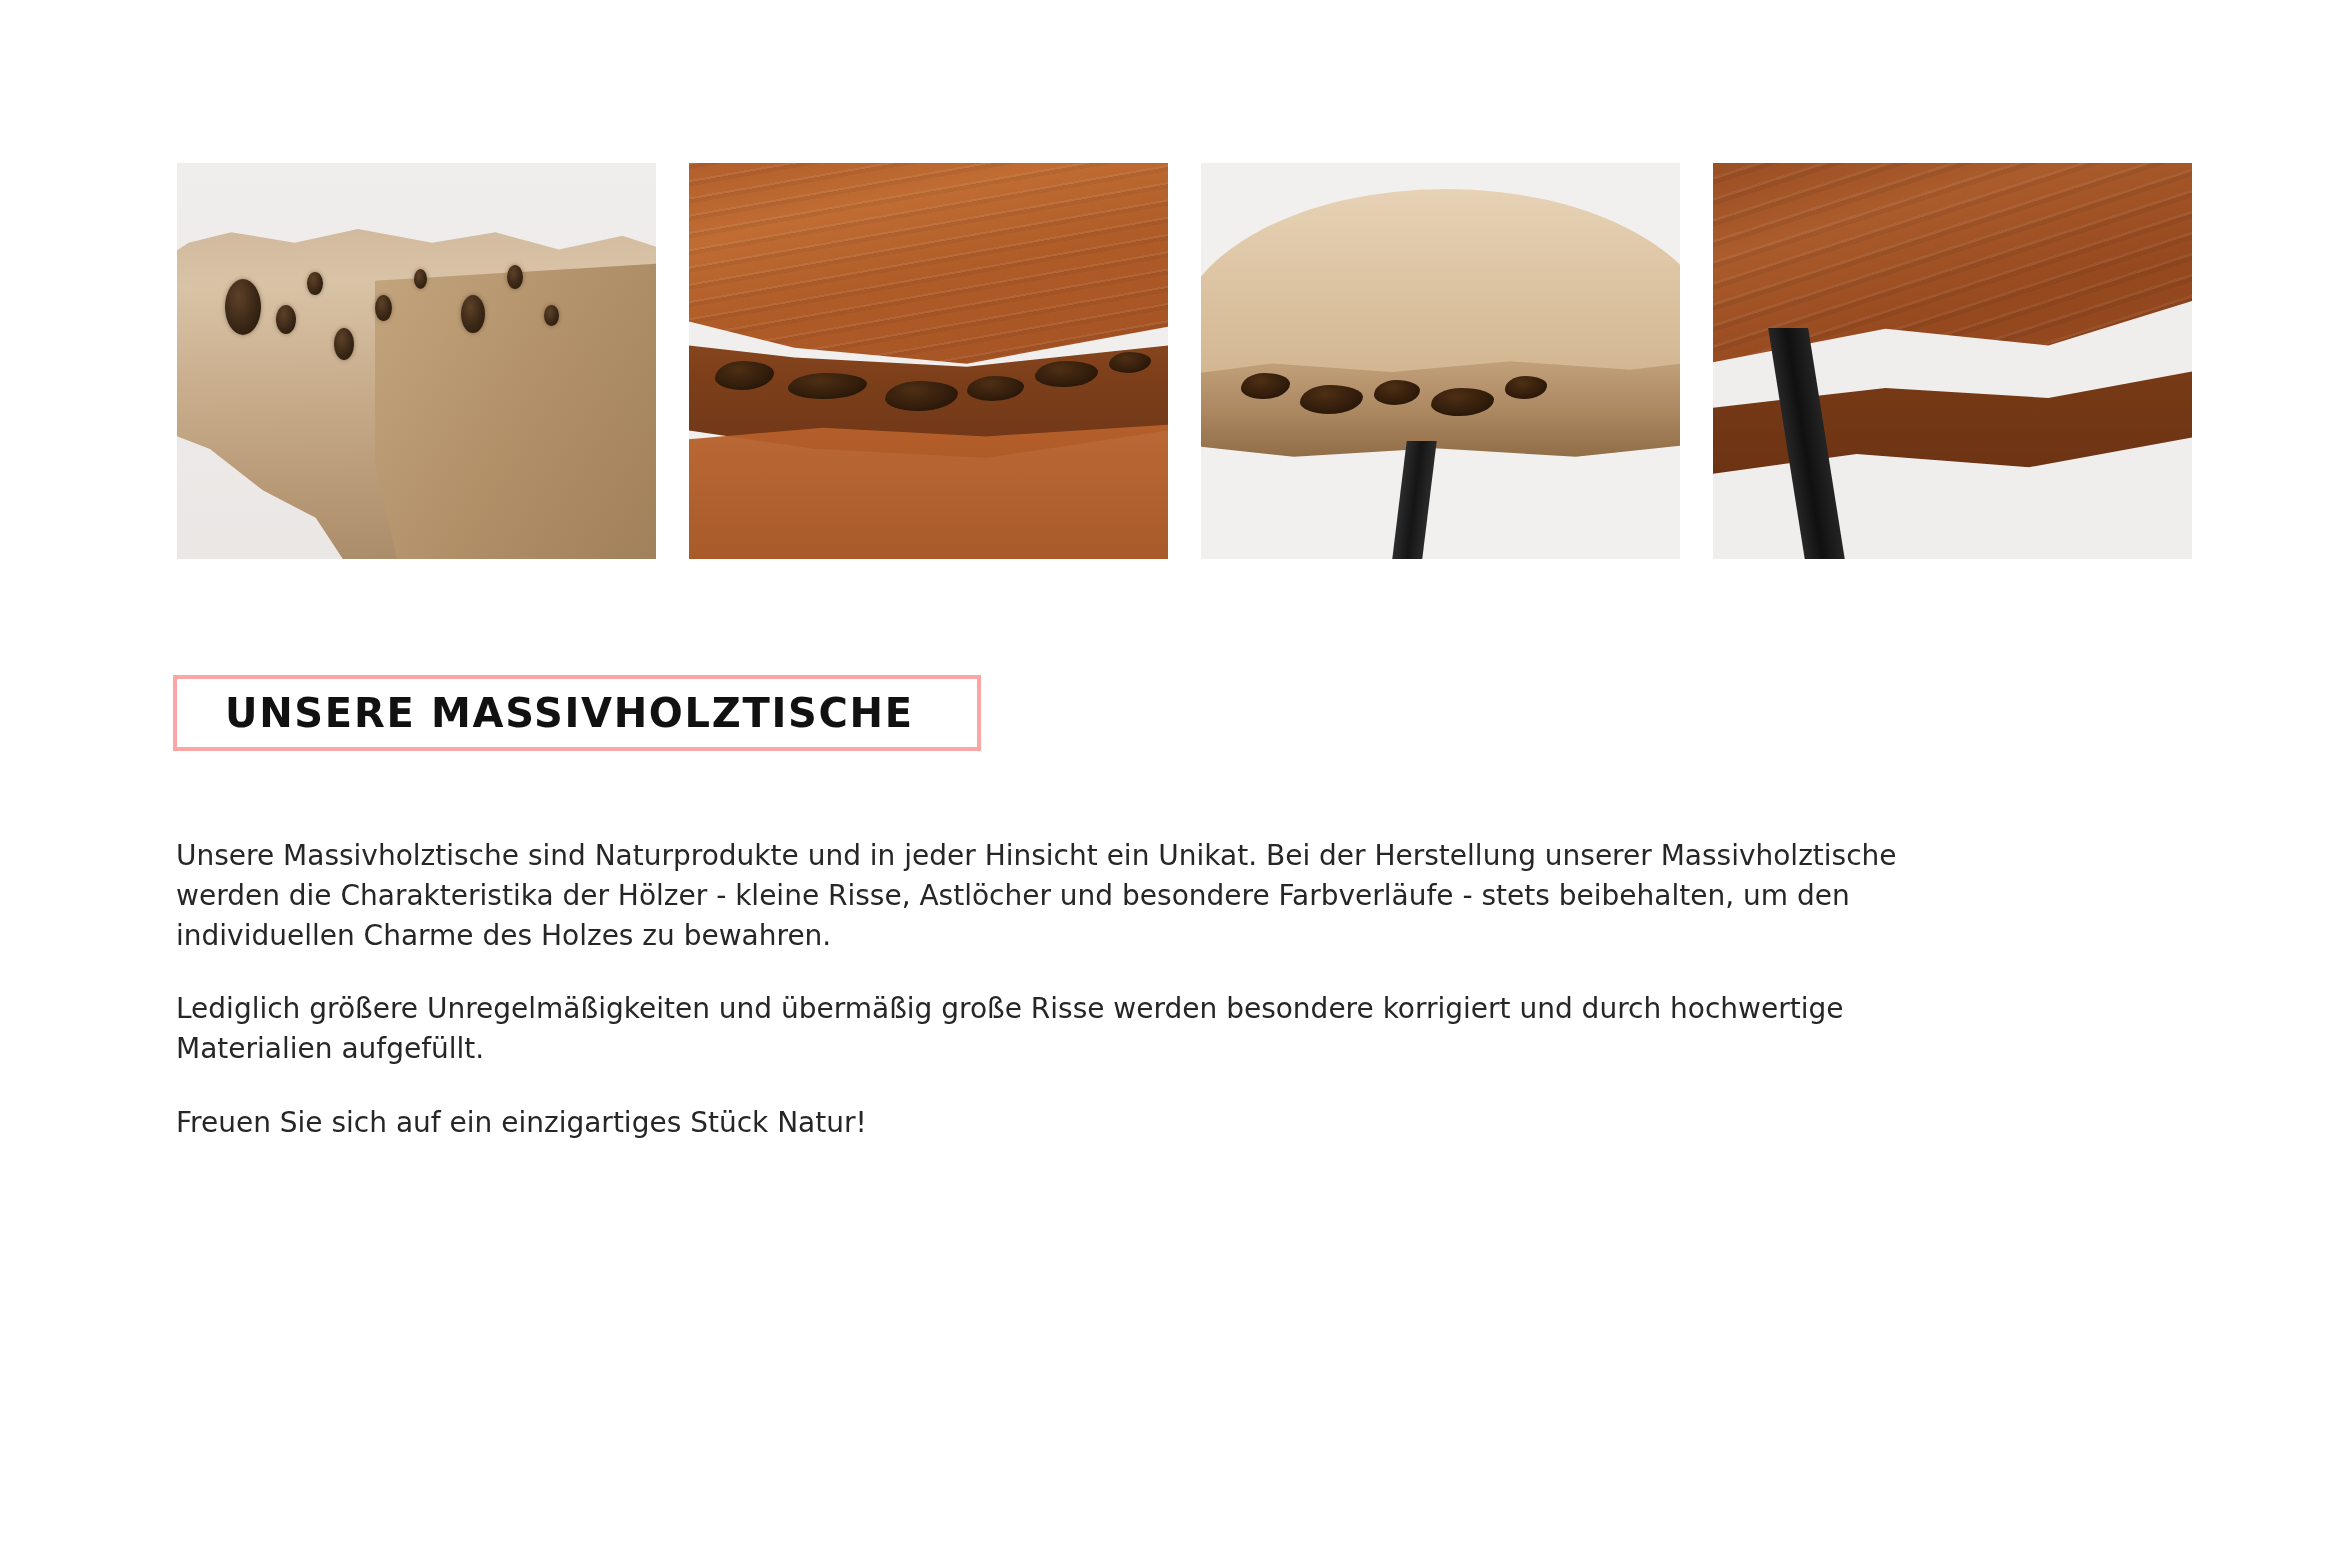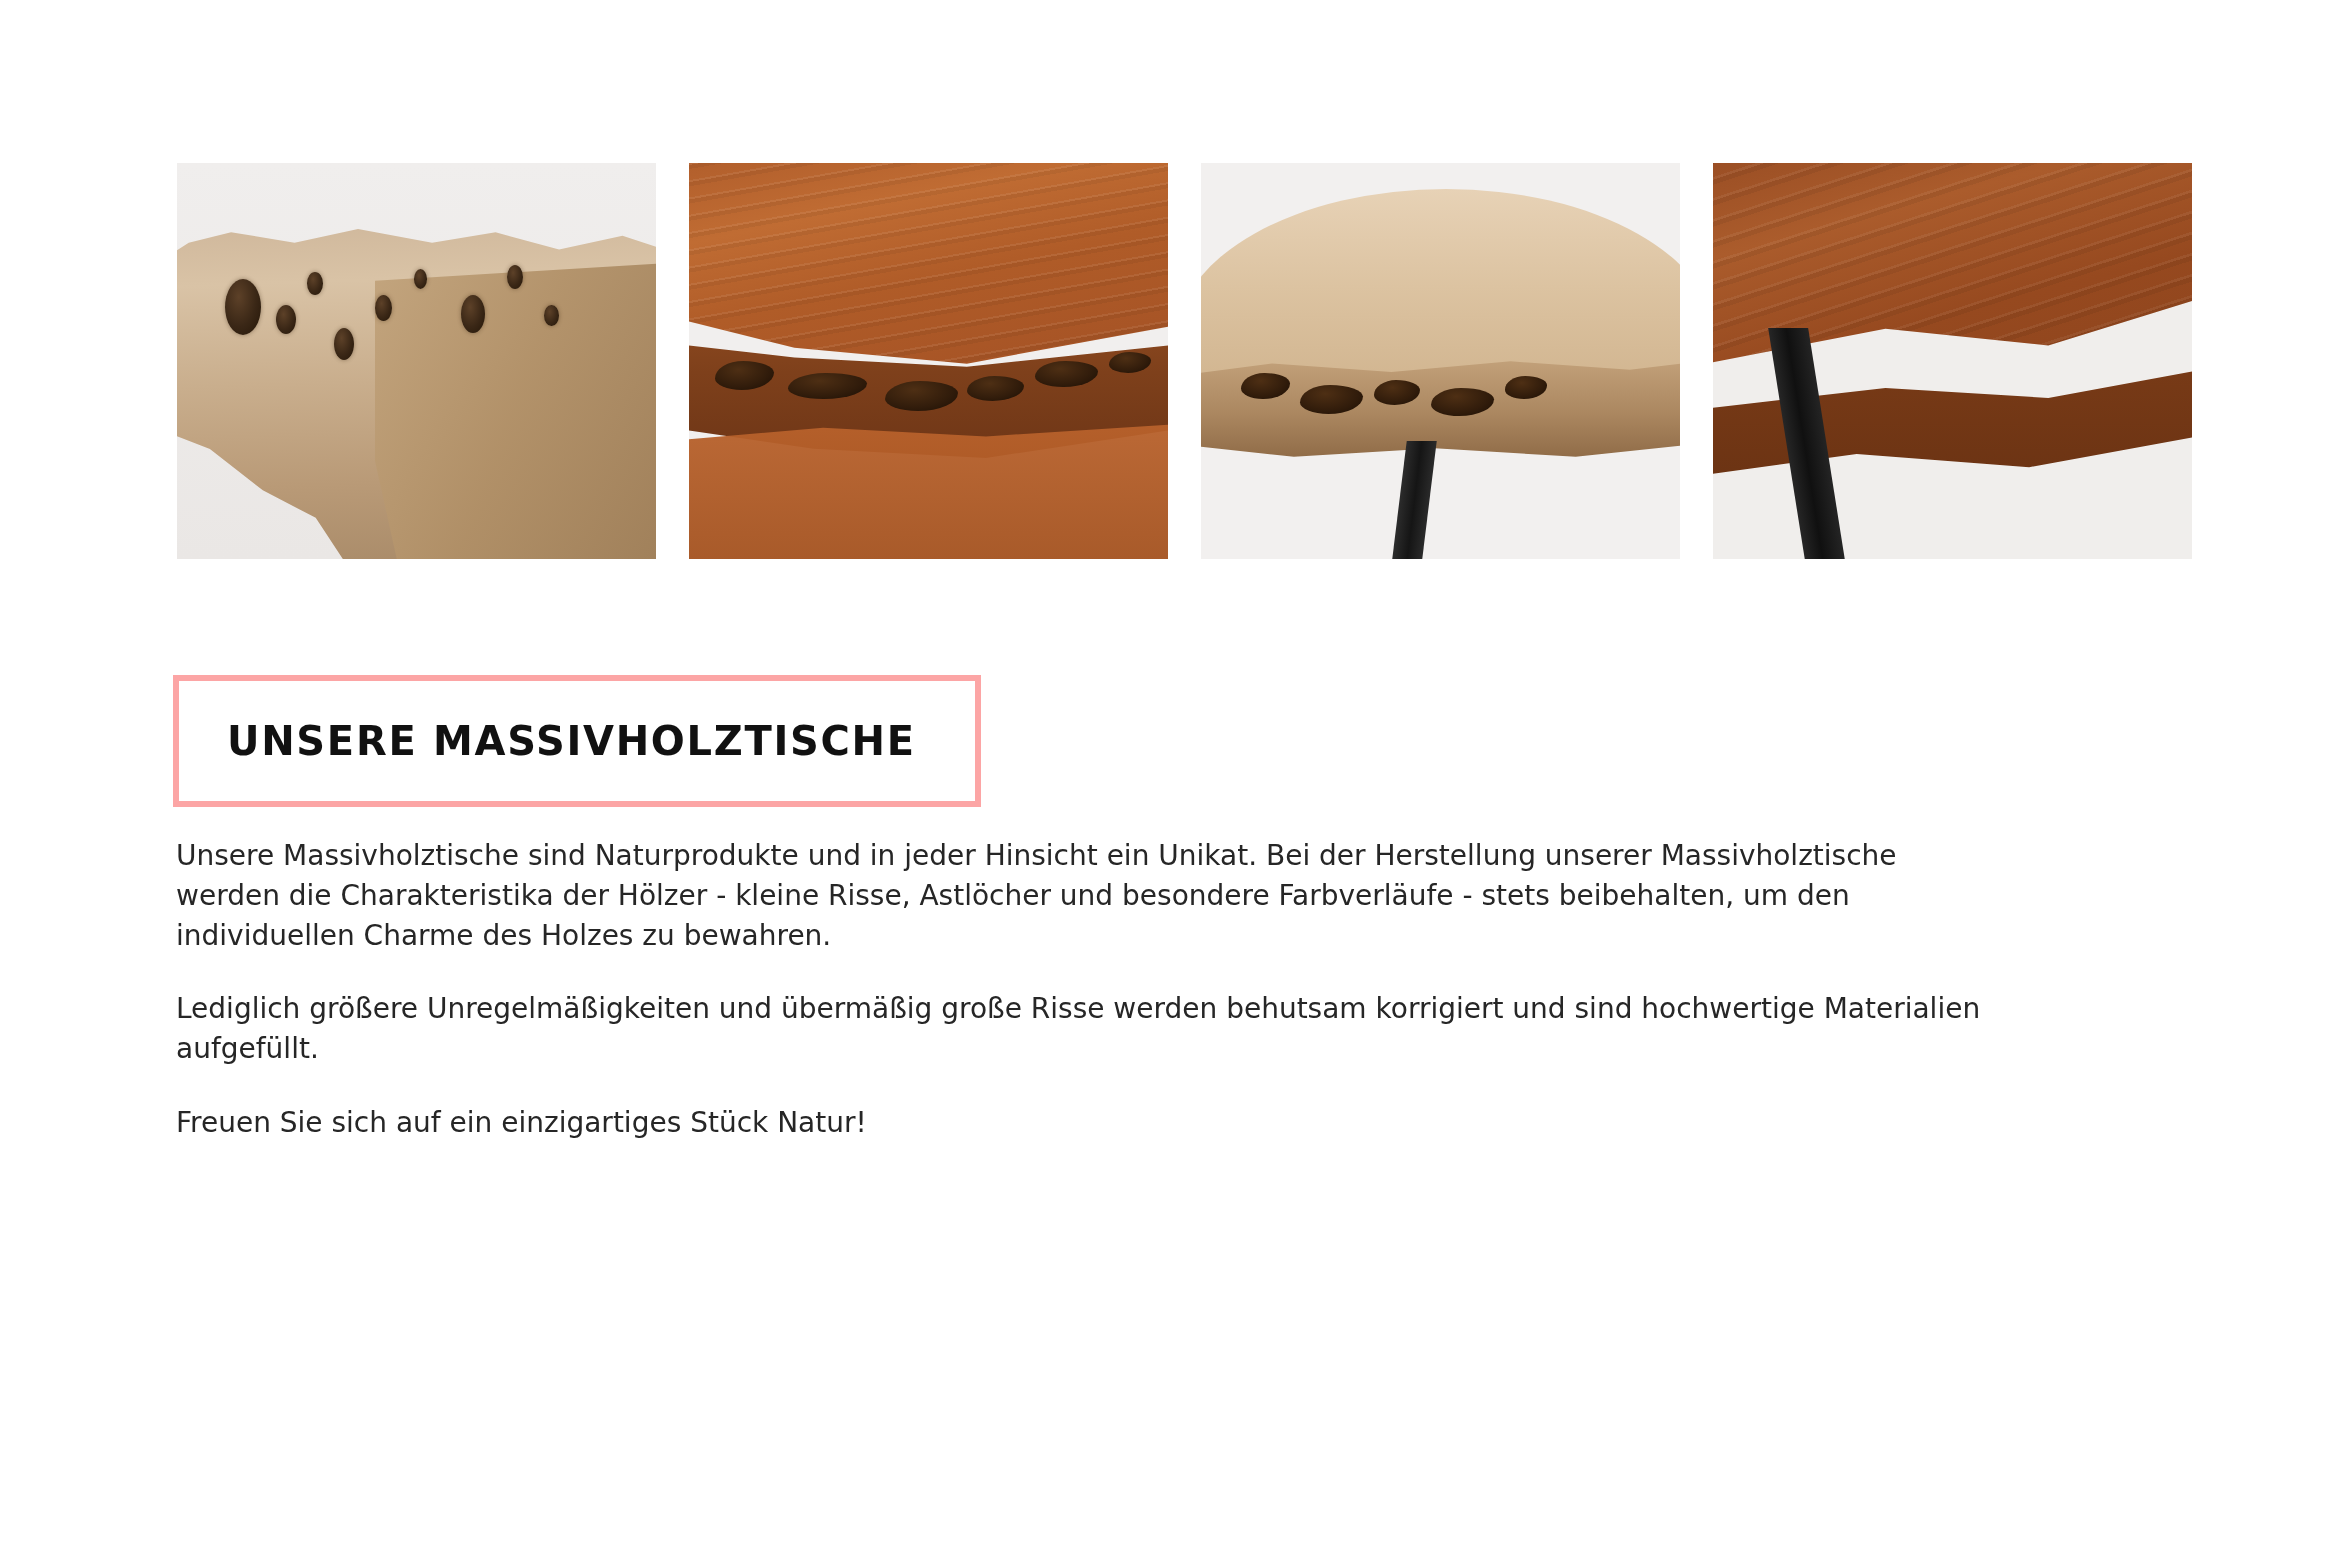--- a/index.html
+++ b/index.html
@@ -142,22 +142,22 @@
     background: linear-gradient(90deg, #262626 0%, #101010 45%, #242424 100%);
     transform: skewX(9deg);
   }
 
   
   .heading-box {
     position: absolute;
     left: 173px;
     top: 675px;
     width: 808px;
-    height: 132px;
-    border: 6px solid #fca5a5;
+    height: 76px;
+    border: 4px solid #fca5a5;
     box-sizing: border-box;
     display: flex;
     align-items: center;
   }
   .heading-text {
     margin-left: 48px;
     font-family: "DejaVu Sans", sans-serif;
     font-weight: bold;
     font-size: 40px;
     letter-spacing: 1.7px;
@@ -239,18 +239,18 @@
     </div>
 
   </div>
 
   <div class="heading-box">
     <div class="heading-text">UNSERE MASSIVHOLZTISCHE</div>
   </div>
 
   <div class="copy">
     <p>Unsere Massivholztische sind Naturprodukte und in jeder Hinsicht ein Unikat. Bei der Herstellung unserer Massivholztische werden die Charakteristika der Hölzer - kleine Risse, Astlöcher und besondere Farbverläufe - stets beibehalten, um den individuellen Charme des Holzes zu bewahren.</p>
-    <p>Lediglich größere Unregelmäßigkeiten und übermäßig große Risse werden behutsam korrigiert und sind hochwertige Materialien aufgefüllt.</p>
+    <p>Lediglich größere Unregelmäßigkeiten und übermäßig große Risse werden besondere korrigiert und durch hochwertige Materialien aufgefüllt.</p>
     <p>Freuen Sie sich auf ein einzigartiges Stück Natur!</p>
   </div>
 
 </div>
 
 
 </body></html>

